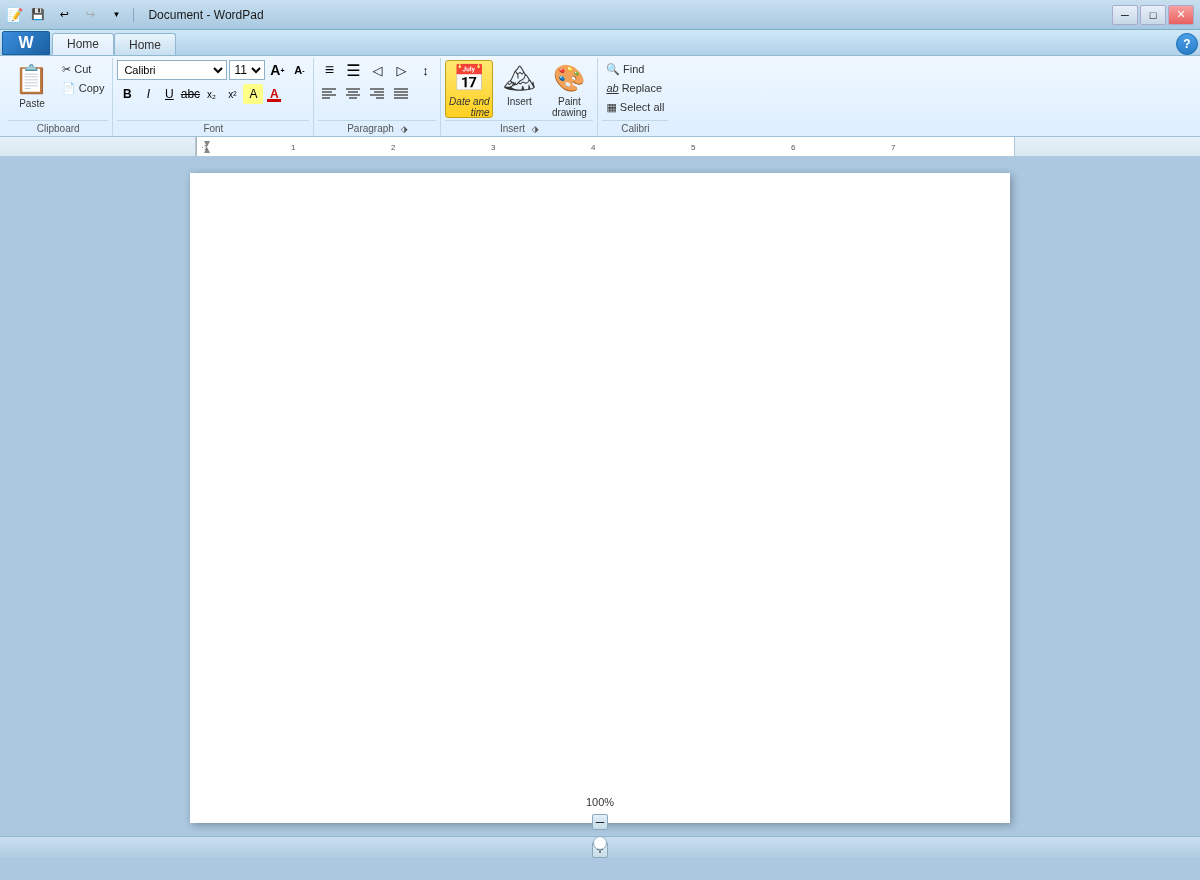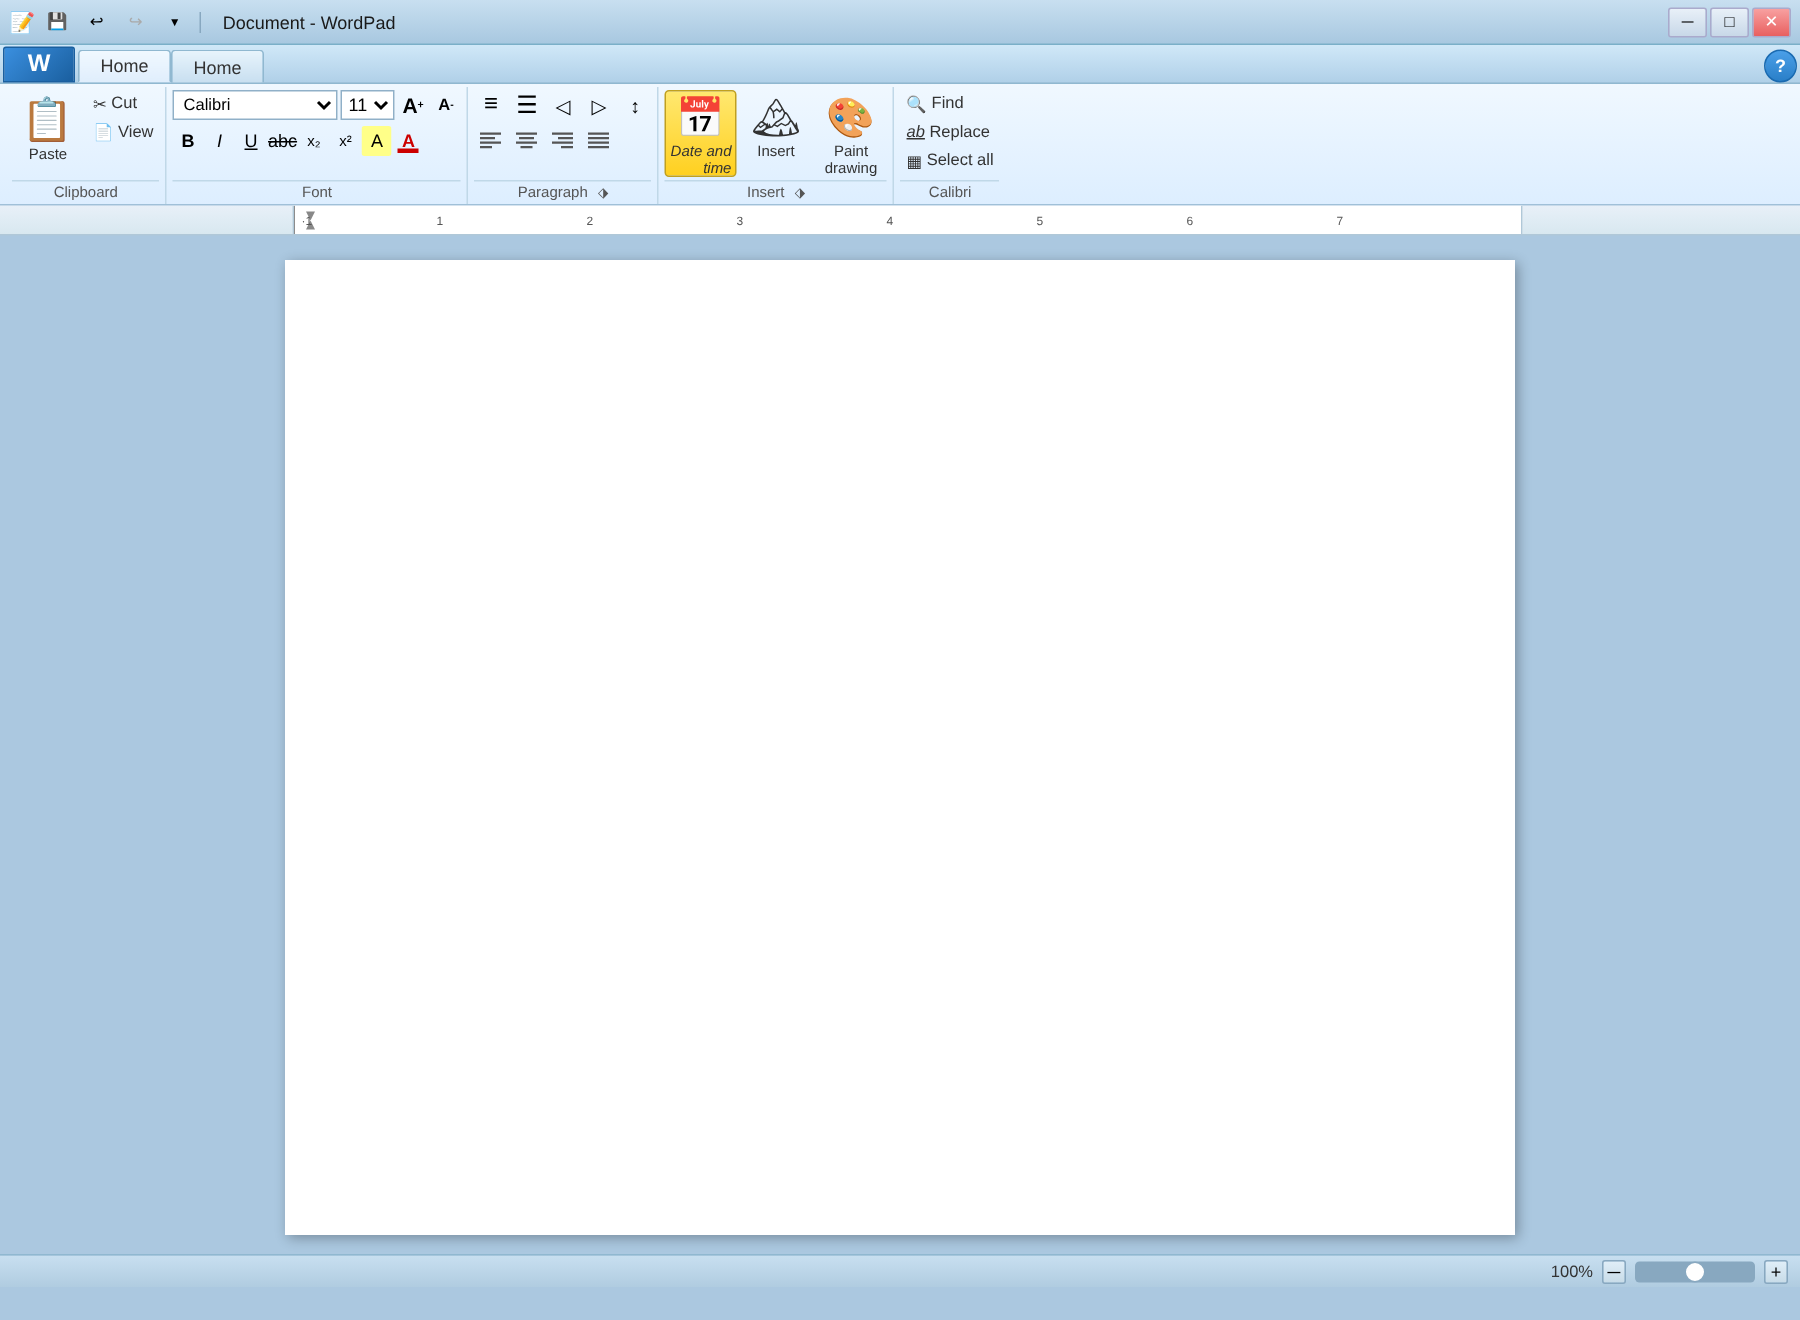--- a/index.html
+++ b/index.html
@@ -184,20 +184,21 @@
     
     .status-bar {
       height: 22px;
       background: linear-gradient(to bottom, #c8dff0, #b0cce0);
       border-top: 1px solid #90b8d0;
       display: flex;
       align-items: center;
       justify-content: flex-end;
       padding: 0 8px;
       gap: 6px;
+      flex-direction: column;
     }
     .zoom-text { font-size: 11px; color: #333; }
     .zoom-btn {
       width: 16px; height: 16px; border: 1px solid #88a8c0;
       background: linear-gradient(to bottom, #e0eef8, #c8dce8);
       cursor: pointer; font-size: 12px; display: flex; align-items: center; justify-content: center;
       border-radius: 2px;
     }
     .zoom-slider {
       width: 80px; height: 14px; background: #88a8c0;
@@ -297,21 +298,21 @@
             </button>
           </div>
 
           <div class="rb-col">
             <button class="rb-small">
               <span>✂</span>
               <span>Cut</span>
             </button>
             <button class="rb-small">
               <span>📄</span>
-              <span>View</span>
+              <span>Copy</span>
             </button>
           </div>
         </div>
         <div class="ribbon-group-label">Clipboard</div>
       </div>
 
       <div class="ribbon-group-wrapper">
         <div class="ribbon-group-content" style="flex-direction:column;gap:2px;">
 
           <div class="font-row">

